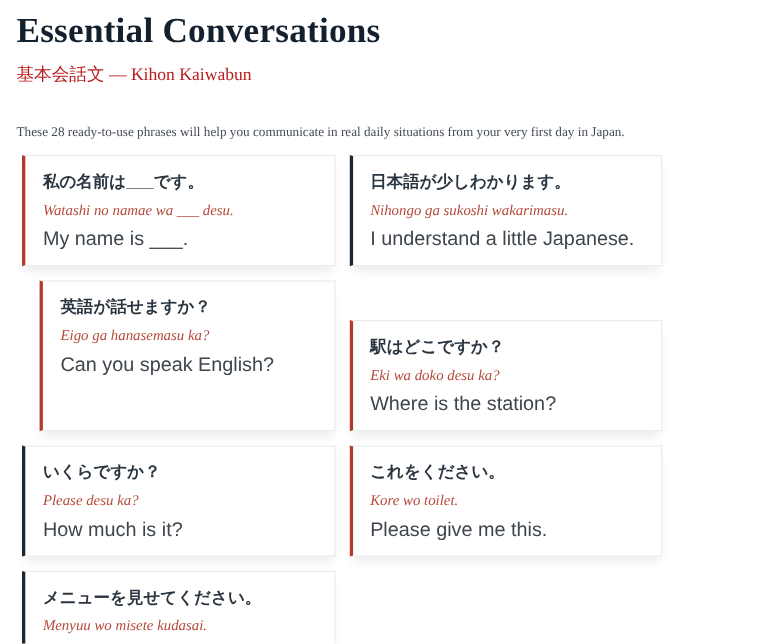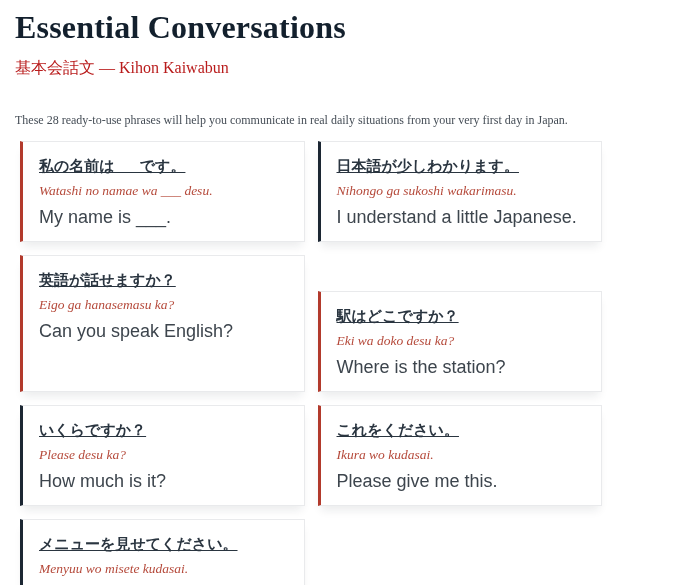--- a/index.html
+++ b/index.html
@@ -54,21 +54,20 @@
     padding: 14px 16px 12px 16px;
     box-shadow: 0 7px 9px -3px rgba(25, 32, 45, 0.09);
   }
   .card .jp {
     font-family: "Liberation Sans", sans-serif;
     font-weight: 700;
     font-size: 15px;
     color: #2a3540;
     line-height: 1.35;
     margin: 0 0 7px 0;
-    text-decoration: underline;
   }
   .card .romaji {
     font-family: "Liberation Serif", serif;
     font-style: italic;
     font-size: 13.5px;
     color: #b5493a;
     line-height: 1.2;
     margin: 0 0 7px 0;
   }
   .card .en {
@@ -96,42 +95,42 @@
     <div class="romaji">Watashi no namae wa ___ desu.</div>
     <div class="en">My name is ___.</div>
   </div>
 
   <div class="card" style="border-left-color: rgb(28, 39, 51);">
     <div class="jp">日本語が少しわかります。</div>
     <div class="romaji">Nihongo ga sukoshi wakarimasu.</div>
     <div class="en">I understand a little Japanese.</div>
   </div>
 
-  <div class="card" style="border-left-color: rgb(178, 58, 44);">
+  <div class="card" style="border-left-color: rgb(178, 58, 44); margin-left: 16px;">
     <div class="jp">英語が話せますか？</div>
     <div class="romaji">Eigo ga hanasemasu ka?</div>
     <div class="en">Can you speak English?</div>
   </div>
 
 
   <div class="card" style="border-left-color: rgb(178, 58, 44); margin-top: 36px;">
     <div class="jp">駅はどこですか？</div>
     <div class="romaji">Eki wa doko desu ka?</div>
     <div class="en">Where is the station?</div>
   </div>
 
   <div class="card" style="border-left-color: rgb(28, 39, 51);">
     <div class="jp">いくらですか？</div>
     <div class="romaji">Please desu ka?</div>
     <div class="en">How much is it?</div>
   </div>
 
   <div class="card" style="border-left-color: rgb(178, 58, 44);">
     <div class="jp">これをください。</div>
-    <div class="romaji">Ikura wo kudasai.</div>
+    <div class="romaji">Kore wo toilet.</div>
     <div class="en">Please give me this.</div>
   </div>
 
   <div class="card" style="border-left-color: rgb(28, 39, 51);">
     <div class="jp">メニューを見せてください。</div>
     <div class="romaji">Menyuu wo misete kudasai.</div>
     <div class="en">Please show me the menu.</div>
   </div>
 </div>
 </div>

